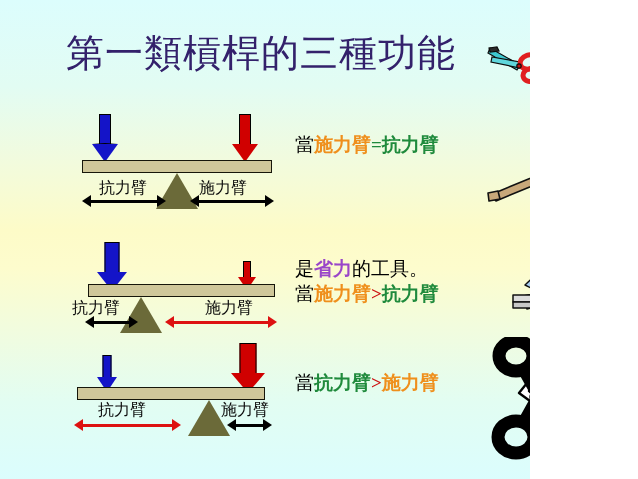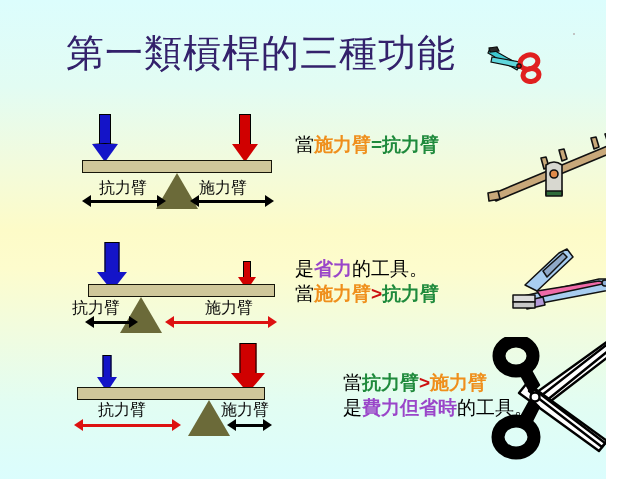--- a/index.html
+++ b/index.html
@@ -4,21 +4,21 @@
 <style>
   * { box-sizing: border-box; }
   html, body { margin:0; padding:0; }
   body {
     width: 638px; height: 479px;
     font-family: "DejaVu Sans", "Liberation Sans", sans-serif;
     overflow: hidden;
   }
   #slide {
     position: relative;
-    width: 606px; height: 479px;
+    width: 530px; height: 479px;
     background: linear-gradient(to bottom,
        #dcfdfd 0%,
        #e2fcf3 18%,
        #f2fbdd 34%,
        #fdfbc8 48%,
        #fdfccd 56%,
        #f0fce0 70%,
        #e2fdf2 84%,
        #dbfdfd 100%);
     overflow: hidden;
@@ -82,21 +82,21 @@
     position:absolute;
     font-family:"DejaVu Serif","Liberation Serif",serif;
     font-size:16px;
     color:#0a0a0a;
     white-space:nowrap;
   }
 
   
   .textblock {
     position:absolute;
-    font-family:Liberation Sans, sans-serif;
+    font-family:Liberation Serif, serif;
     font-size:19px;
     line-height:25px;
     color:#000;
     white-space:nowrap;
   }
   .textblock .ln { display:block; }
   .c-black  { color:#000000; }
   .c-orange { color:#ef8f1c; font-weight:bold; }
   .c-green  { color:#1f8a3c; font-weight:bold; }
   .c-red    { color:#dd1111; font-weight:bold; }
@@ -256,26 +256,23 @@
       <div class="tipL" style="border-right:9px solid #dd1111;"></div>
       <div class="tipR" style="border-left:9px solid #dd1111;"></div>
     </div>
     <div class="harrow" style="left:227px;top:419px;width:45px;">
       <div class="bar" style="background:#000;"></div>
       <div class="tipL" style="border-right:9px solid #000;"></div>
       <div class="tipR" style="border-left:9px solid #000;"></div>
     </div>
   </div>
 
-  <div class="textblock" style="left:295px;top:370px;margin-left:48px;">
+  <div class="textblock" style="left:295px;top:370px;">
     <span class="ln">
       <span class="c-black">當</span><span class="c-green">抗力臂</span><span class="op op-red">&gt;</span><span class="c-orange">施力臂</span>
-    </span>
-    <span class="ln">
-      <span class="c-black">是</span><span class="c-purple">費力但省時</span><span class="c-black">的工具。</span>
     </span>
   </div>
 
   <div class="art" style="left:487px;top:337px;width:146px;height:124px;">
     <svg width="146" height="124" viewBox="0 0 146 124">
       <g stroke="#000" stroke-width="2.4" stroke-linejoin="round">
         <path d="M46 58 L124 2 L134 10 L56 70 Z" fill="#ffffff"></path>
         <path d="M50 62 L122 6 L126 10 L54 68 Z" fill="#ffffff"></path>
         <path d="M40 46 L120 104 L112 114 L32 56 Z" fill="#ffffff"></path>
         <path d="M44 50 L118 106 L115 110 L42 54 Z" fill="#ffffff"></path>

